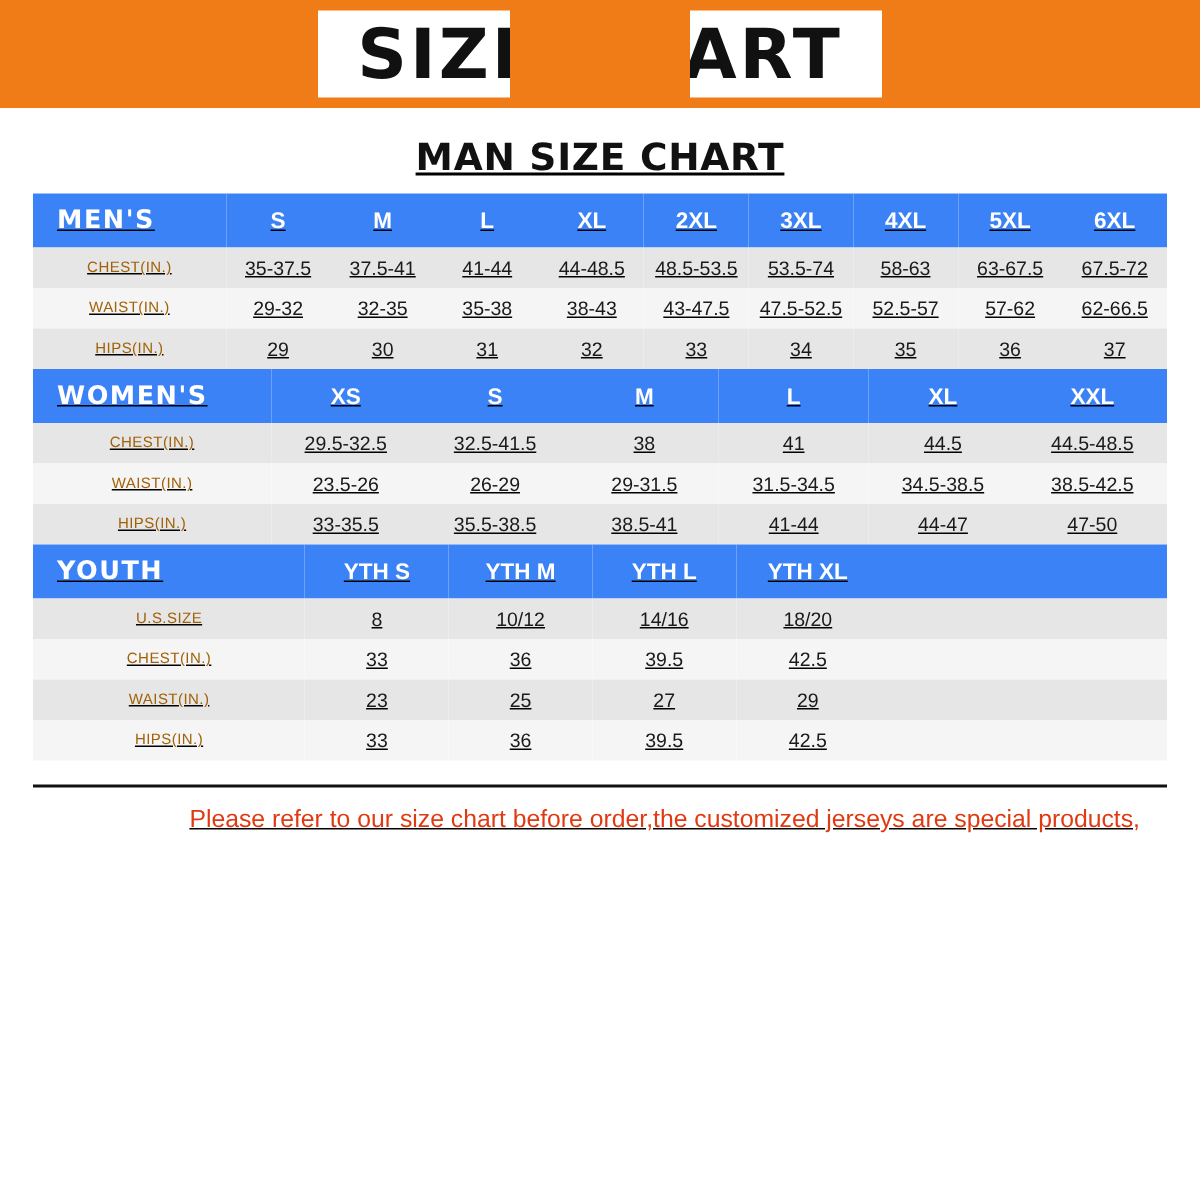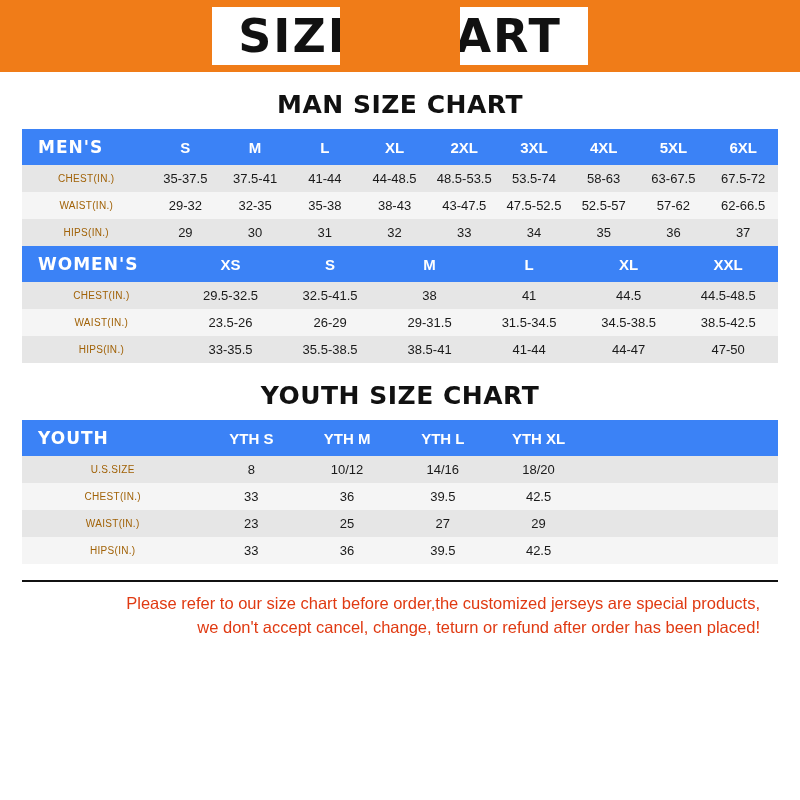--- a/index.html
+++ b/index.html
@@ -46,20 +46,21 @@
     letter-spacing: 2px;
     color: #111111;
     background: #ffffff;
     padding: 0 26px;
     line-height: 58px;
     white-space: nowrap;
   }
   .content {
     padding: 0 22px;
     box-sizing: border-box;
+    text-decoration: underline;
   }
   .section-title {
     text-align: center;
     font-family: "DejaVu Sans", sans-serif;
     font-weight: bold;
     font-size: 25px;
     color: #111111;
     letter-spacing: 0.5px;
     margin: 18px 0 10px 0;
   }
@@ -243,21 +244,20 @@
           <td>33-35.5</td>
           <td>35.5-38.5</td>
           <td>38.5-41</td>
           <td>41-44</td>
           <td>44-47</td>
           <td>47-50</td>
         </tr>
       </tbody>
     </table>
 
-    <div class="section-title">YOUTH SIZE CHART</div>
     <table class="size-table youth">
       <colgroup>
         <col class="c0">
           <col>
           <col>
           <col>
           <col>
           <col>
           <col>
       </colgroup>
@@ -307,17 +307,16 @@
           <td>39.5</td>
           <td>42.5</td>
           <td></td>
           <td></td>
         </tr>
       </tbody>
     </table>
 
     <div class="footer-note">
       <div>Please refer to our size chart before order,the customized jerseys are special products,</div>
-      <div>we don't accept cancel, change, teturn or refund after order has been placed!</div>
     </div>
 
   </div>
 </div>
 
 </body></html>

